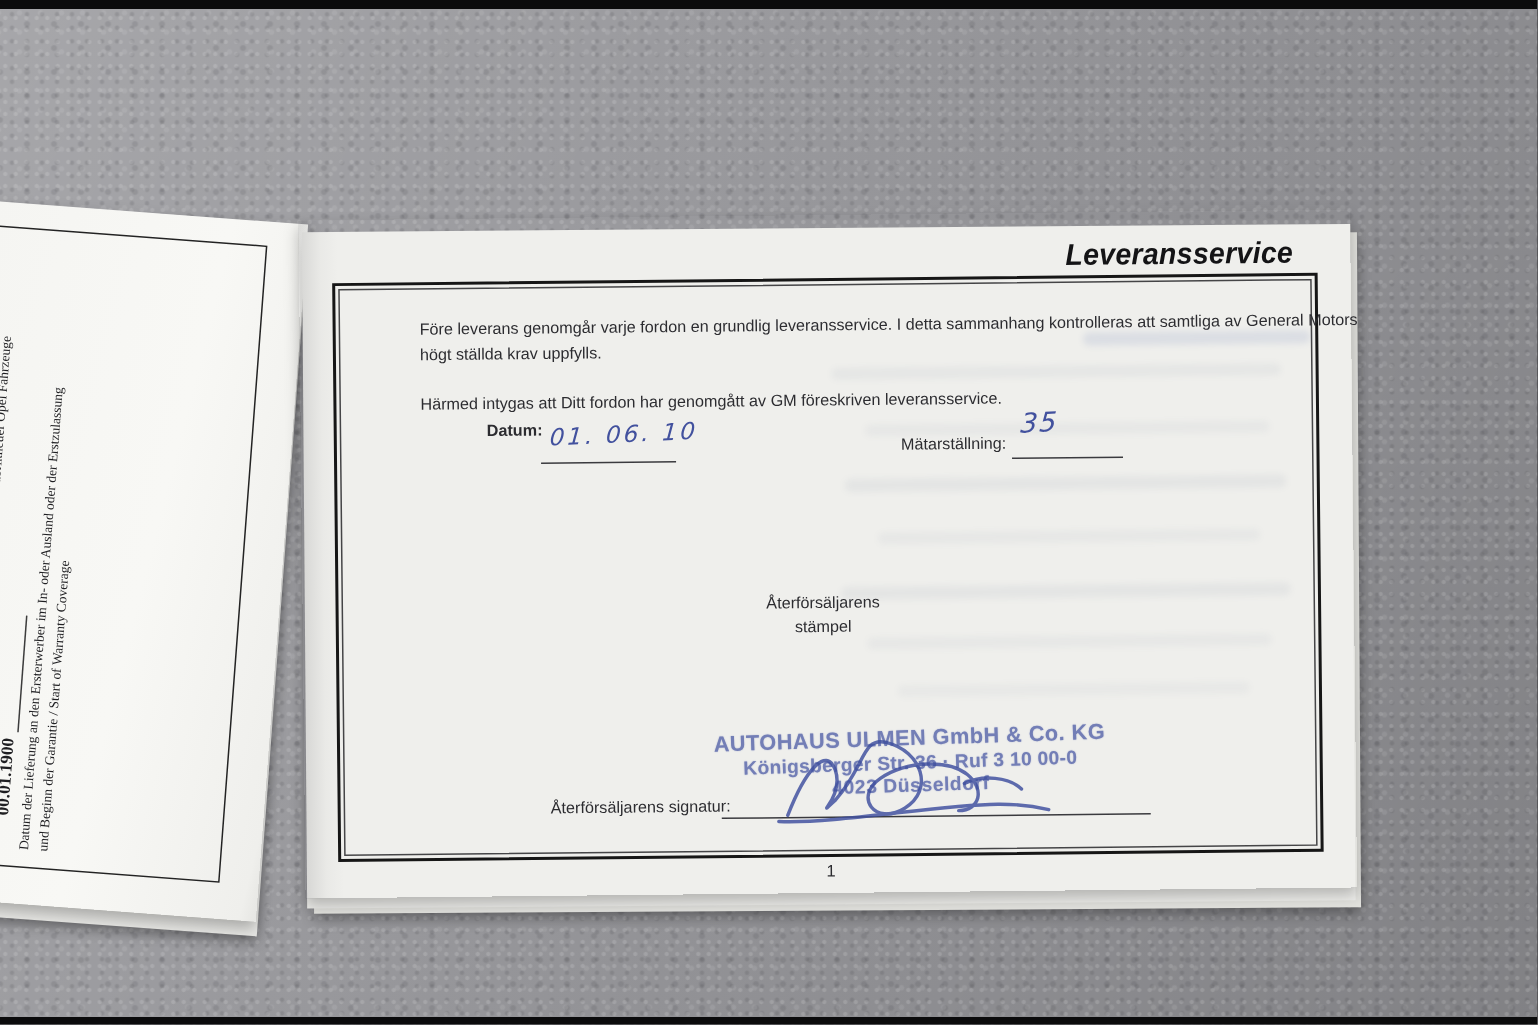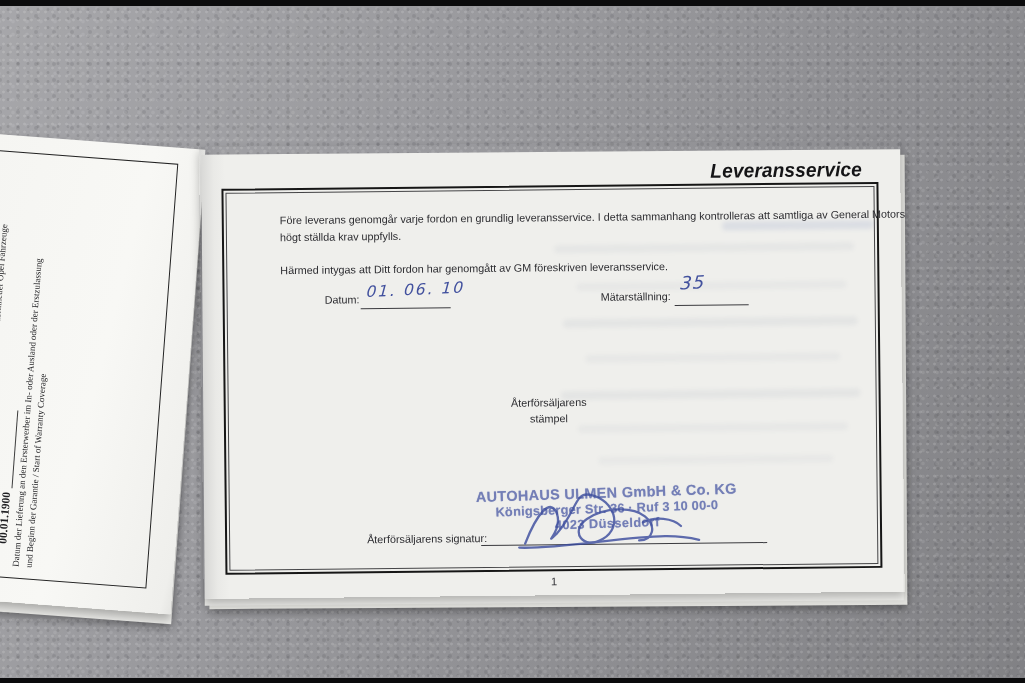--- a/index.html
+++ b/index.html
@@ -77,21 +77,21 @@
   .p1{left:56px;top:22px;width:628px;}
   .p2{left:56px;top:72px;width:620px;}
   .lbl{font-size:10.8px;color:#2c2c30;}
   .hand{font-family:"DejaVu Sans",sans-serif;font-style:italic;color:#42519e;
     transform:rotate(-2deg) skewX(-7deg);letter-spacing:2px;}
   .hand-date{left:142px;top:92px;font-size:15.5px;}
   .hand-odo{left:456px;top:86px;font-size:18px;letter-spacing:1px;}
   .uline{border-bottom:1.2px solid #3a3a3e;height:0;}
   .u-date{left:136px;top:119px;width:90px;}
   .u-odo{left:450px;top:119px;width:74px;}
-  .l-date{left:100px;top:104px;}
+  .l-date{left:100px;top:92px;font-weight:bold;}
   .l-odo{left:376px;top:104px;}
   .stamp-caption{left:258px;top:208px;width:130px;text-align:center;font-size:10.8px;line-height:1.45;color:#2c2c30;}
   .stamp{
     left:248px;top:298px;width:264px;text-align:center;color:#6a76b2;
     transform:rotate(-1.3deg);opacity:.93;
     text-shadow:0 0 1px rgba(106,118,178,.55);
     font-family:"Liberation Sans",sans-serif;
   }
   .stamp .s1{font-size:14.5px;font-weight:bold;letter-spacing:.3px;white-space:nowrap;}
   .stamp .s2{font-size:12.8px;font-weight:bold;letter-spacing:.2px;white-space:nowrap;}

